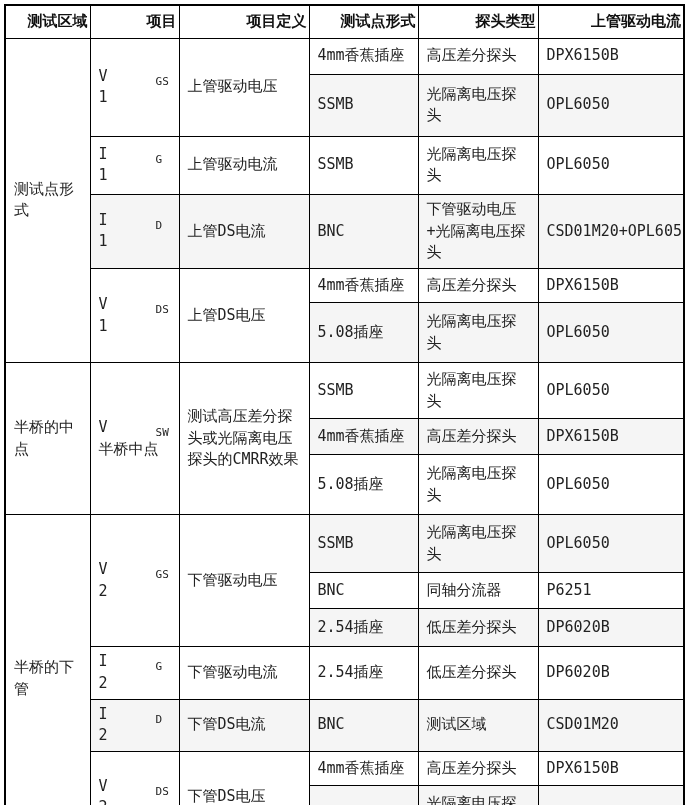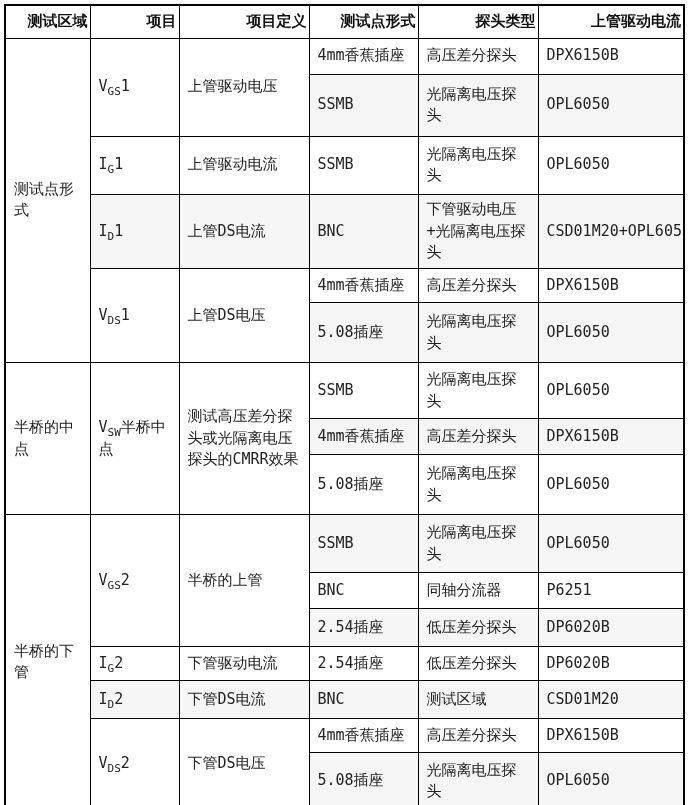--- a/index.html
+++ b/index.html
@@ -40,20 +40,21 @@
     color: #111111;
   }
   
   tr.alt > td { background: #f5f5f5; }
   
   table.probe-table td[rowspan] { background: #ffffff; }
   td.item-cell { padding-left: 12px; }
   sub.sym-sub {
     font-size: 11px;
     line-height: 1;
+    margin-left: 48px;
   }
   td.model-cell {
     font-size: 14px;
     padding: 4px 2px 4px 8px;
     white-space: nowrap;
     margin-top: 40px;
   }
   td.area-cell { padding-left: 8px; }
 </style>
 </head>
@@ -136,21 +137,21 @@
       </tr>
       <tr style="height:60px">
         <td>5.08插座</td>
         <td>光隔离电压探头</td>
         <td class="model-cell">OPL6050</td>
       </tr>
 
       <tr class="alt" style="height:58px">
         <td class="area-cell" rowspan="7">半桥的下管</td>
         <td class="item-cell" rowspan="3"><span><span>V</span><sub class="sym-sub">GS</sub><span>2</span></span></td>
-        <td rowspan="3">半桥的上管</td>
+        <td rowspan="3">下管驱动电压</td>
         <td>SSMB</td>
         <td>光隔离电压探头</td>
         <td class="model-cell">OPL6050</td>
       </tr>
       <tr style="height:36px">
         <td>BNC</td>
         <td>同轴分流器</td>
         <td class="model-cell">P6251</td>
       </tr>
       <tr class="alt" style="height:38px">

